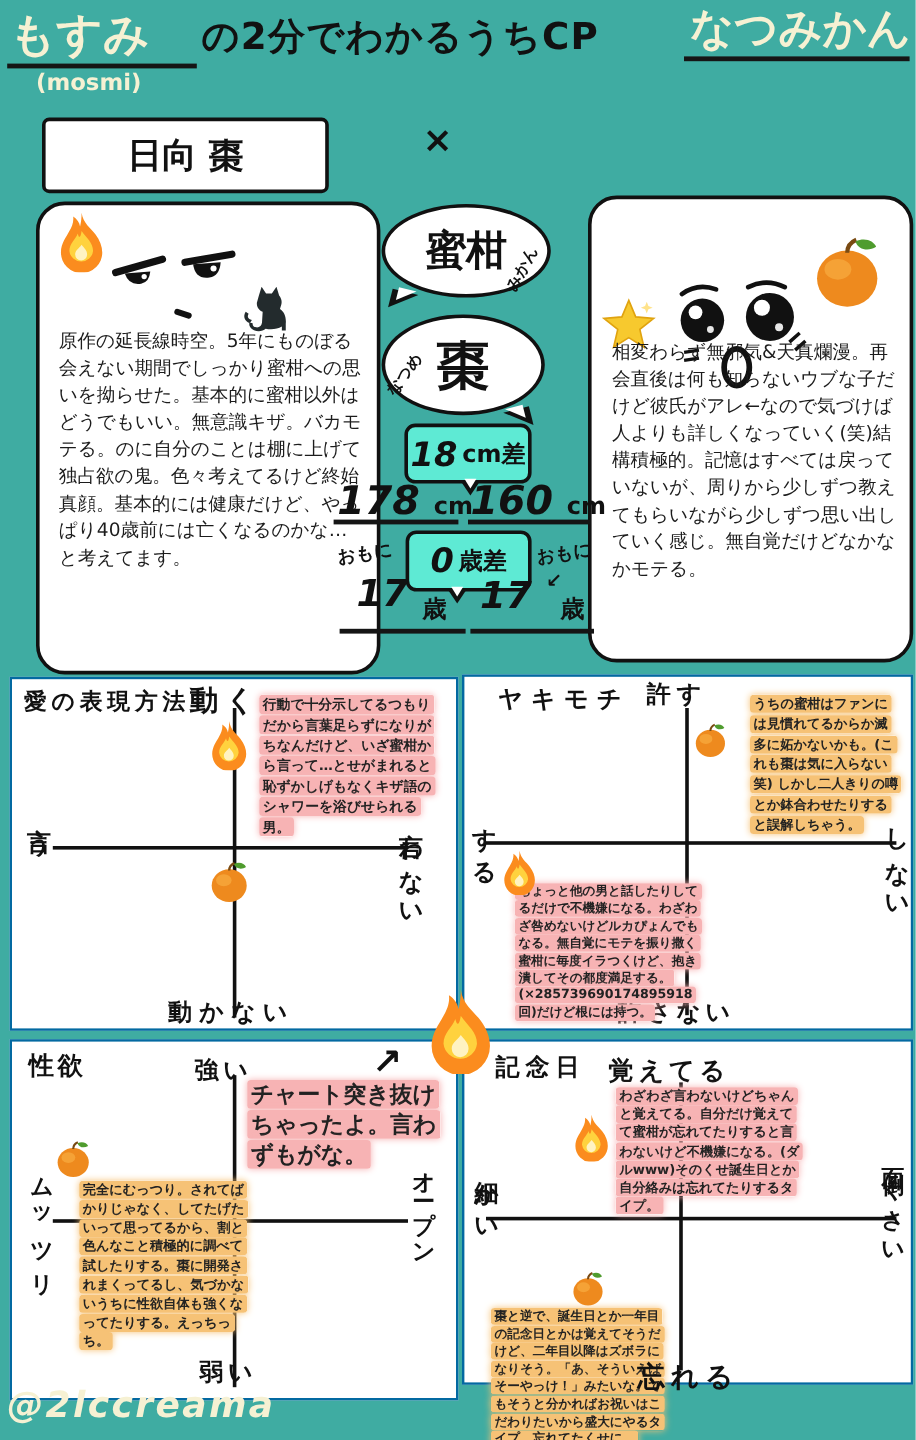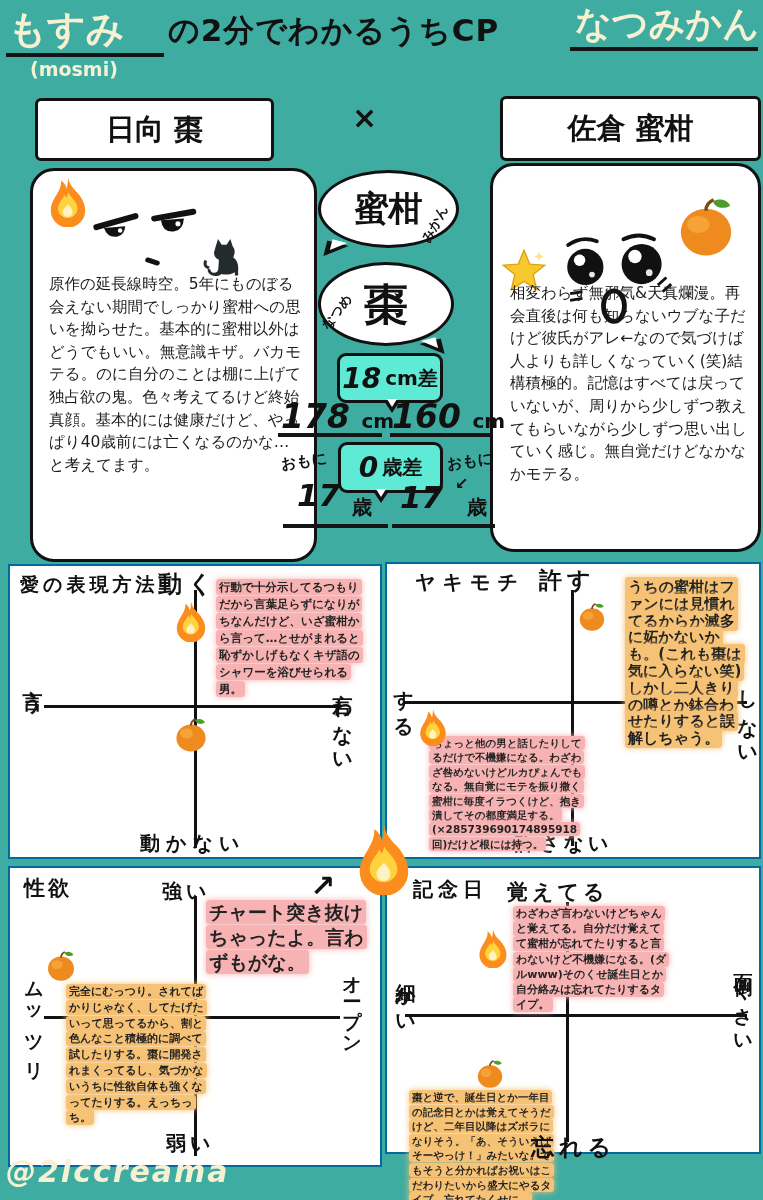--- a/index.html
+++ b/index.html
@@ -107,23 +107,20 @@
   <div class="ink-line" style="left:6px;top:53px;width:158px;height:4px;"></div>
   <div class="abs reading cream">(mosmi)</div>
   <div class="abs title-mid">の2分でわかるうちCP</div>
   <div class="abs cp-name cream">なつみかん</div>
   <div class="ink-line" style="left:570px;top:47px;width:188px;height:4px;"></div>
 
   <div class="namebox" style="left:35px;top:98px;width:233px;height:57px;">
     <span>日向 棗</span>
   </div>
   <div class="abs cross">×</div>
-  <div class="namebox" style="left:500px;top:96px;width:255px;height:59px;">
-    <span>佐倉 蜜柑</span>
-  </div>
 
   <div class="card" style="left:30px;top:168px;width:281px;height:388px;">
     <svg class="icon abs" style="left:12px;top:5px;" width="46" height="51">
         <use href="#sym-flame"></use>
       </svg>
     <svg class="icon abs" style="left:58px;top:34px;" width="128" height="51">
         <use href="#sym-natsume-eyes"></use>
       </svg>
     <div class="mouth-dash" style="left:112px;top:88px;"></div>
     <svg class="icon abs" style="left:167px;top:64px;" width="45" height="45">
@@ -206,31 +203,31 @@
     <svg class="icon marker" width="36" height="36" style="left: 49%; top: 58%;">
         <use href="#sym-orange"></use>
       </svg>
     <p class="note" style="left:206px;top:13px;width:148px;margin:0;"><span class="hl hl-pink">行動で十分示してるつもりだから言葉足らずになりがちなんだけど、いざ蜜柑から言って…とせがまれると恥ずかしげもなくキザ語のシャワーを浴びせられる男。</span></p>
   </div>
 
   <div class="panel" style="left:385px;top:562px;width:372px;height:293px;">
     <div class="ctitle" style="left:28px;top:5px;font-size:20px;letter-spacing:7px;">ヤキモチ</div>
     <div class="axis" style="left:184px;top:26px;width:3px;height:256px;"></div>
     <div class="axis" style="left:18px;top:137px;width:342px;height:3px;"></div>
-    <div class="alabel" style="left:152px;top:1px;font-size:23px;letter-spacing:5px;font-family:Liberation Serif, serif;">許す</div>
+    <div class="alabel" style="left:152px;top:1px;font-size:20px;letter-spacing:5px;font-family:Liberation Serif, serif;">許す</div>
     <div class="alabel" style="left:128px;top:266px;font-size:20px;letter-spacing:4px;">許さない</div>
     <div class="alabel vlabel" style="left:4px;top:112px;">する</div>
     <div class="alabel vlabel" style="left:348px;top:112px;">しない</div>
     <svg class="icon marker" width="30" height="30" style="left: 55%; top: 18%;">
         <use href="#sym-orange"></use>
       </svg>
     <svg class="icon marker" width="34" height="38" style="left: 12.4%; top: 55.6%;">
         <use href="#sym-flame"></use>
       </svg>
-    <p class="note" style="left:238px;top:15px;width:124px;margin:0;font-size:15px;line-height:16.8px;"><span class="hl hl-orange">うちの蜜柑はファンには見慣れてるからか滅多に妬かないかも。(これも棗は気に入らない笑) しかし二人きりの噂とか鉢合わせたりすると誤解しちゃう。</span></p>
+    <p class="note" style="left:238px;top:15px;width:124px;margin:0;font-size:11px;line-height:16.8px;"><span class="hl hl-orange">うちの蜜柑はファンには見慣れてるからか滅多に妬かないかも。(これも棗は気に入らない笑) しかし二人きりの噂とか鉢合わせたりすると誤解しちゃう。</span></p>
     <p class="note" style="left:42px;top:172px;width:155px;margin:0;font-size:10.5px;line-height:14.4px;"><span class="hl hl-pink">ちょっと他の男と話したりしてるだけで不機嫌になる。わざわざ咎めないけどルカぴょんでもなる。無自覚にモテを振り撒く蜜柑に毎度イラつくけど、抱き潰してその都度満足する。(×285739690174895918回)だけど根には持つ。</span></p>
   </div>
 
   <div class="panel" style="left:8px;top:866px;width:370px;height:297px;">
     <div class="ctitle" style="left:14px;top:6px;font-size:21px;letter-spacing:3px;">性欲</div>
     <div class="axis" style="left:184px;top:28px;width:3px;height:260px;"></div>
     <div class="axis" style="left:34px;top:148px;width:296px;height:3px;"></div>
     <div class="alabel" style="left:152px;top:10px;font-size:20px;letter-spacing:4px;">強い</div>
     <div class="alabel" style="left:156px;top:262px;font-size:20px;letter-spacing:4px;">弱い</div>
     <div class="alabel vlabel" style="left:12px;top:100px;font-size:19px;">ムッツリ</div>

